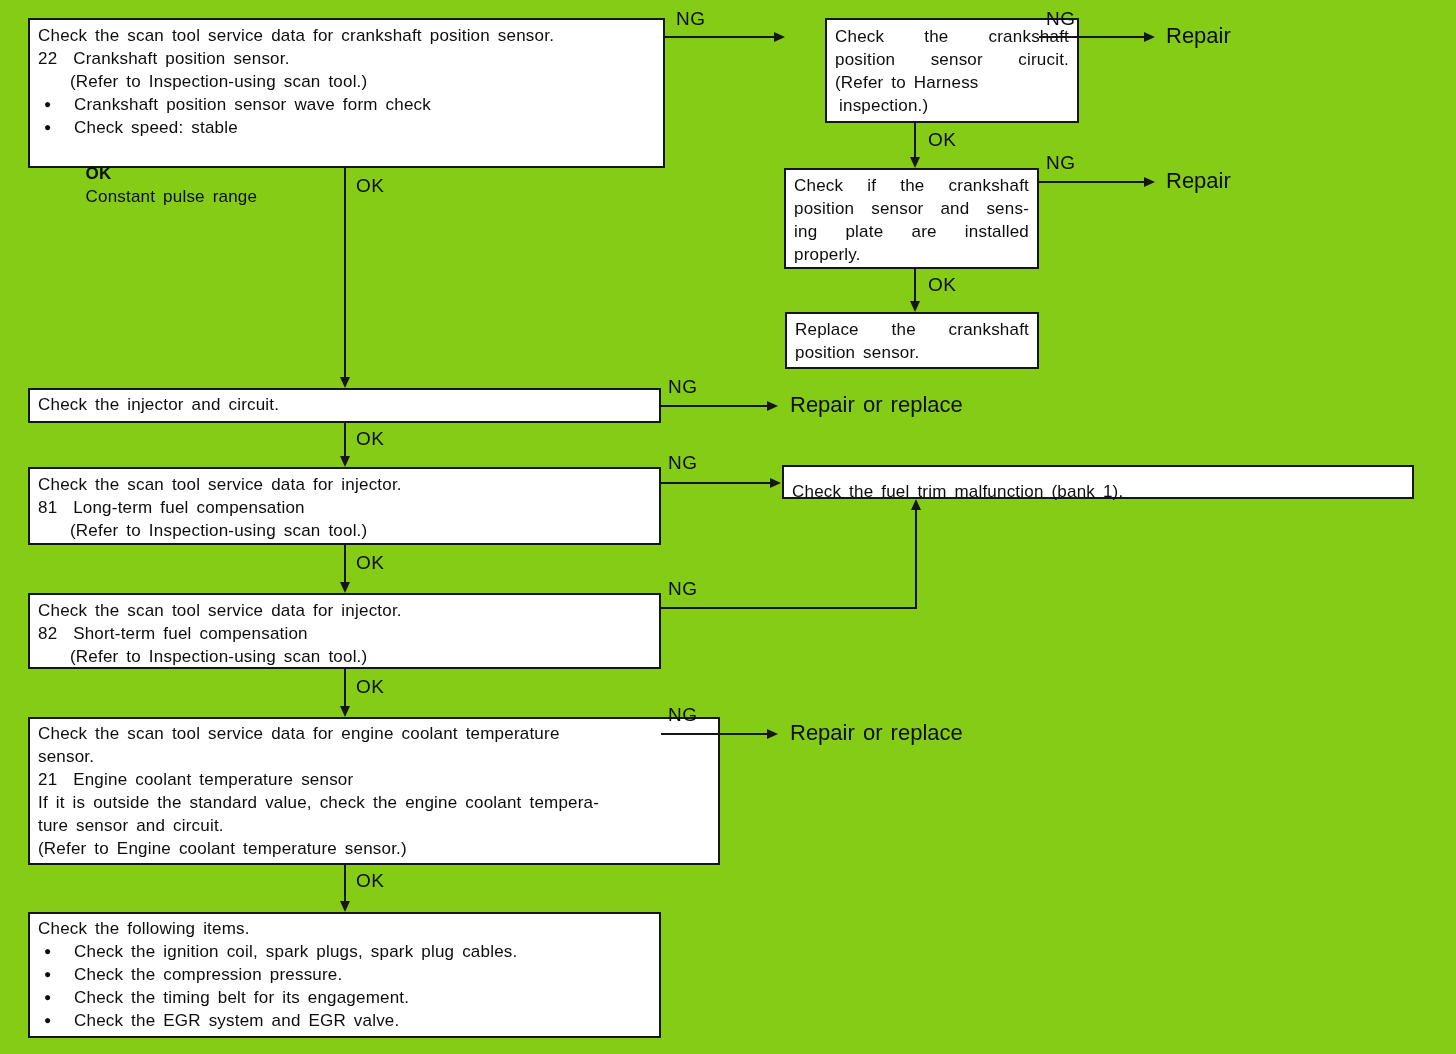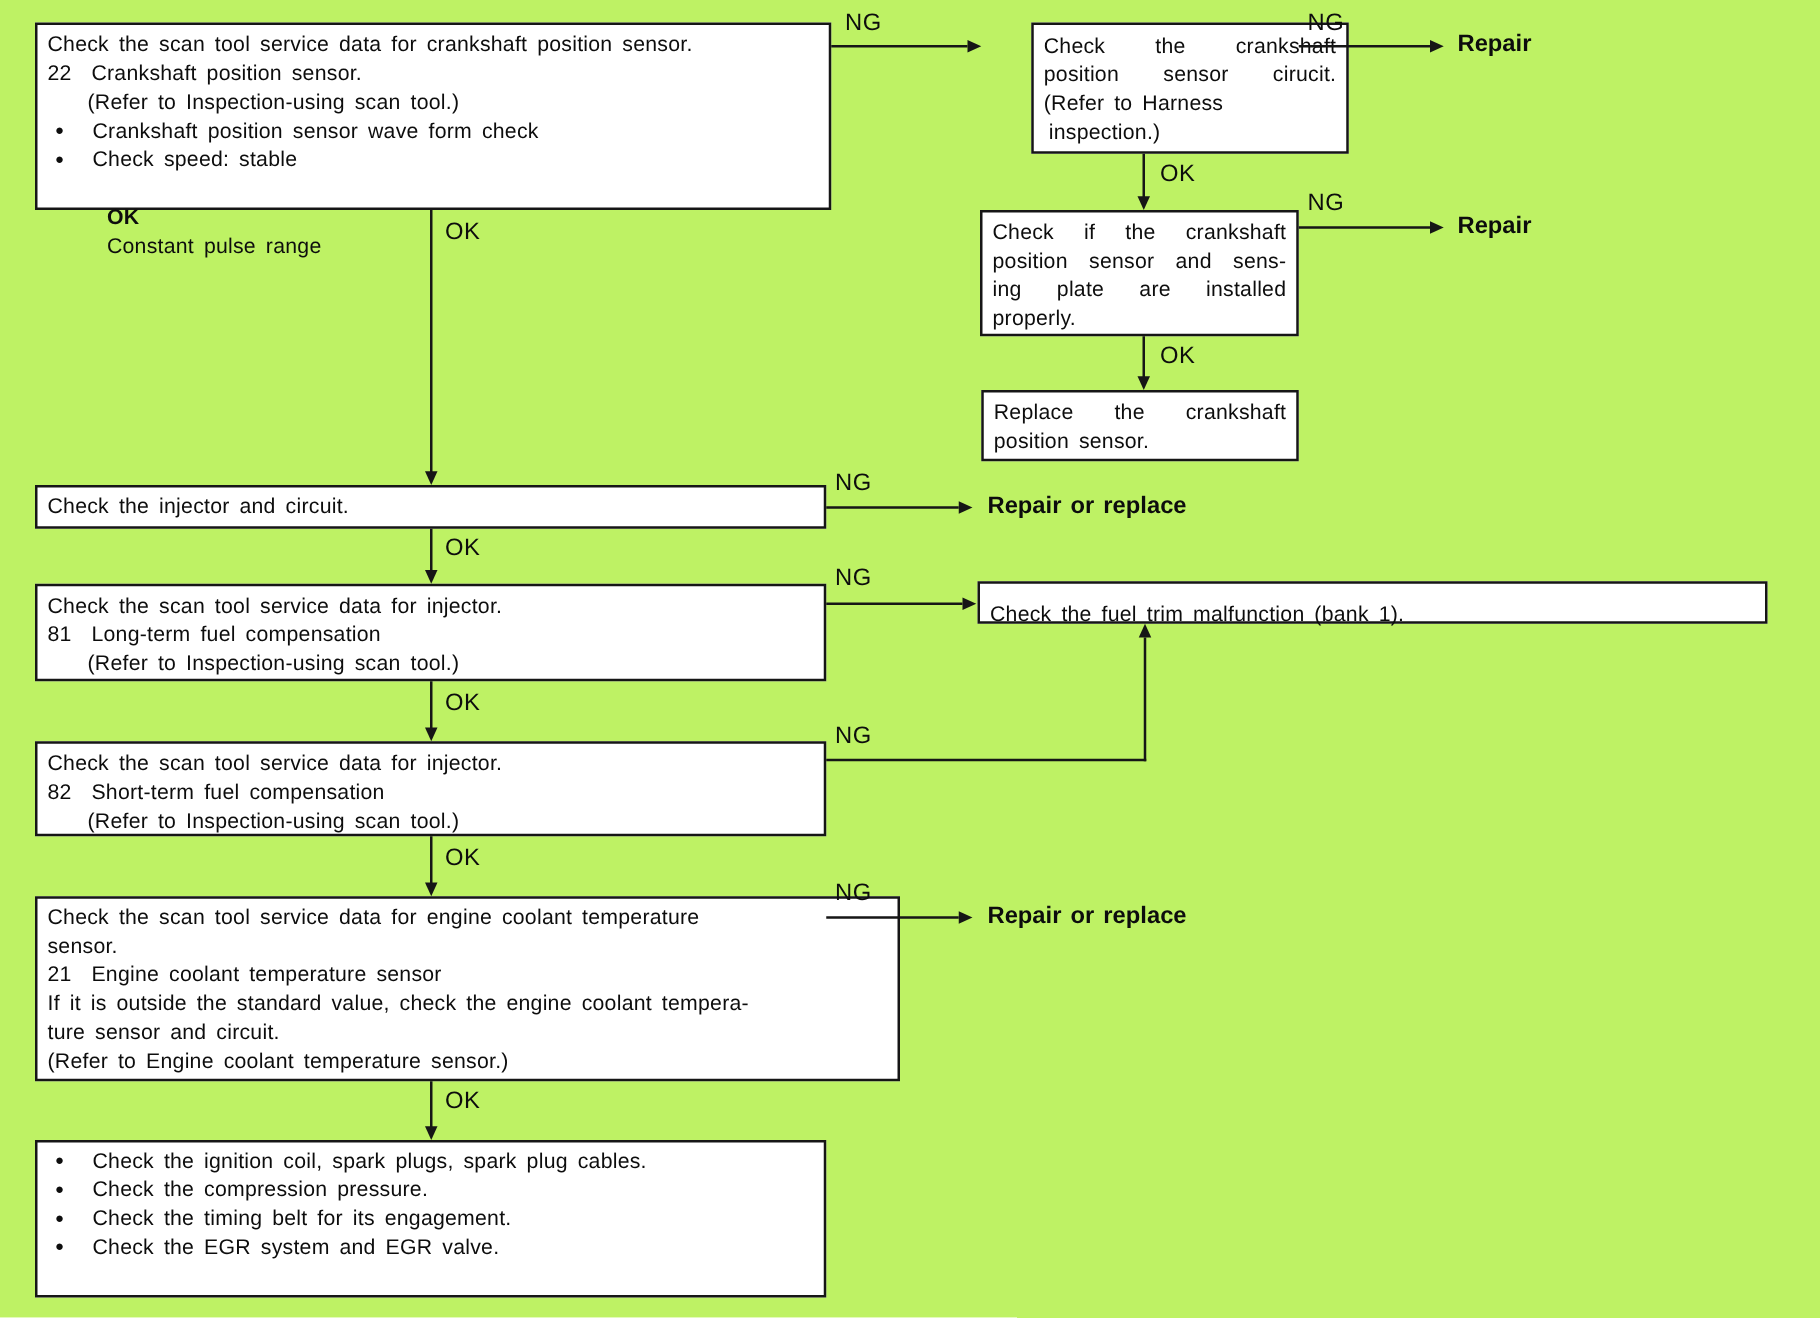--- a/index.html
+++ b/index.html
@@ -1,33 +1,33 @@
 <!DOCTYPE html>
 <html><head>
 <meta charset="utf-8">
 <style>
   html,body{margin:0;padding:0;background:#ffffff;}
   #stage{
-    position:relative;width:1456px;height:1054px;background:#bef264;
+    position:relative;width:1456px;height:1054px;background:#84cc16;
     font-family:"Liberation Sans", sans-serif;color:#0d0d0d;overflow:hidden;
   }
   .box{
     position:absolute;border:2px solid #161616;background:#ffffff;
     box-sizing:border-box;padding:4px 8px;font-size:17px;line-height:23px;
     word-spacing:3px;letter-spacing:0.2px;
   }
   .ln{white-space:pre-wrap;}
   .indent{padding-left:32px;}
   .sp4{padding-left:4px;}
   .jl{text-align:justify;text-align-last:justify;}
   .bul{display:flex;}
   .bul .marker{flex:0 0 30px;width:30px;padding-left:6px;font-size:12px;line-height:23px;}
   .okline .okpre{font-weight:700;display:inline-block;width:56px;}
   .lbl{position:absolute;font-size:19px;line-height:22px;letter-spacing:0.5px;}
-  .result{position:absolute;font-size:19px;line-height:22px;font-weight:700;word-spacing:2px;}
+  .result{position:absolute;font-size:22px;line-height:22px;font-weight:400;word-spacing:2px;}
   .hline{position:absolute;height:2px;background:#161616;}
   .vline{position:absolute;width:2px;background:#161616;}
   .ar{position:absolute;width:0;height:0;}
   .ar.right{border-top:5px solid transparent;border-bottom:5px solid transparent;border-left:11px solid #161616;}
   .ar.down{border-left:5px solid transparent;border-right:5px solid transparent;border-top:11px solid #161616;}
   .ar.up{border-left:5px solid transparent;border-right:5px solid transparent;border-bottom:11px solid #161616;}
 </style>
 </head>
 <body>
 
@@ -70,20 +70,21 @@
   <div class="box" style="left:28px;top:717px;width:692px;height:148px;padding-top:3px;">
     <div class="ln">Check the scan tool service data for engine coolant temperature</div>
     <div class="ln">sensor.</div>
     <div class="ln">21  Engine coolant temperature sensor</div>
     <div class="ln">If it is outside the standard value, check the engine coolant tempera-</div>
     <div class="ln">ture sensor and circuit.</div>
     <div class="ln">(Refer to Engine coolant temperature sensor.)</div>
   </div>
 
   <div class="box" style="left:28px;top:912px;width:633px;height:126px;padding-top:3px;">
+    <div class="ln">Check the following items.</div>
     <div class="ln bul">
       <span class="marker">●</span>
       <span>Check the ignition coil, spark plugs, spark plug cables.</span>
     </div>
     <div class="ln bul">
       <span class="marker">●</span>
       <span>Check the compression pressure.</span>
     </div>
     <div class="ln bul">
       <span class="marker">●</span>

